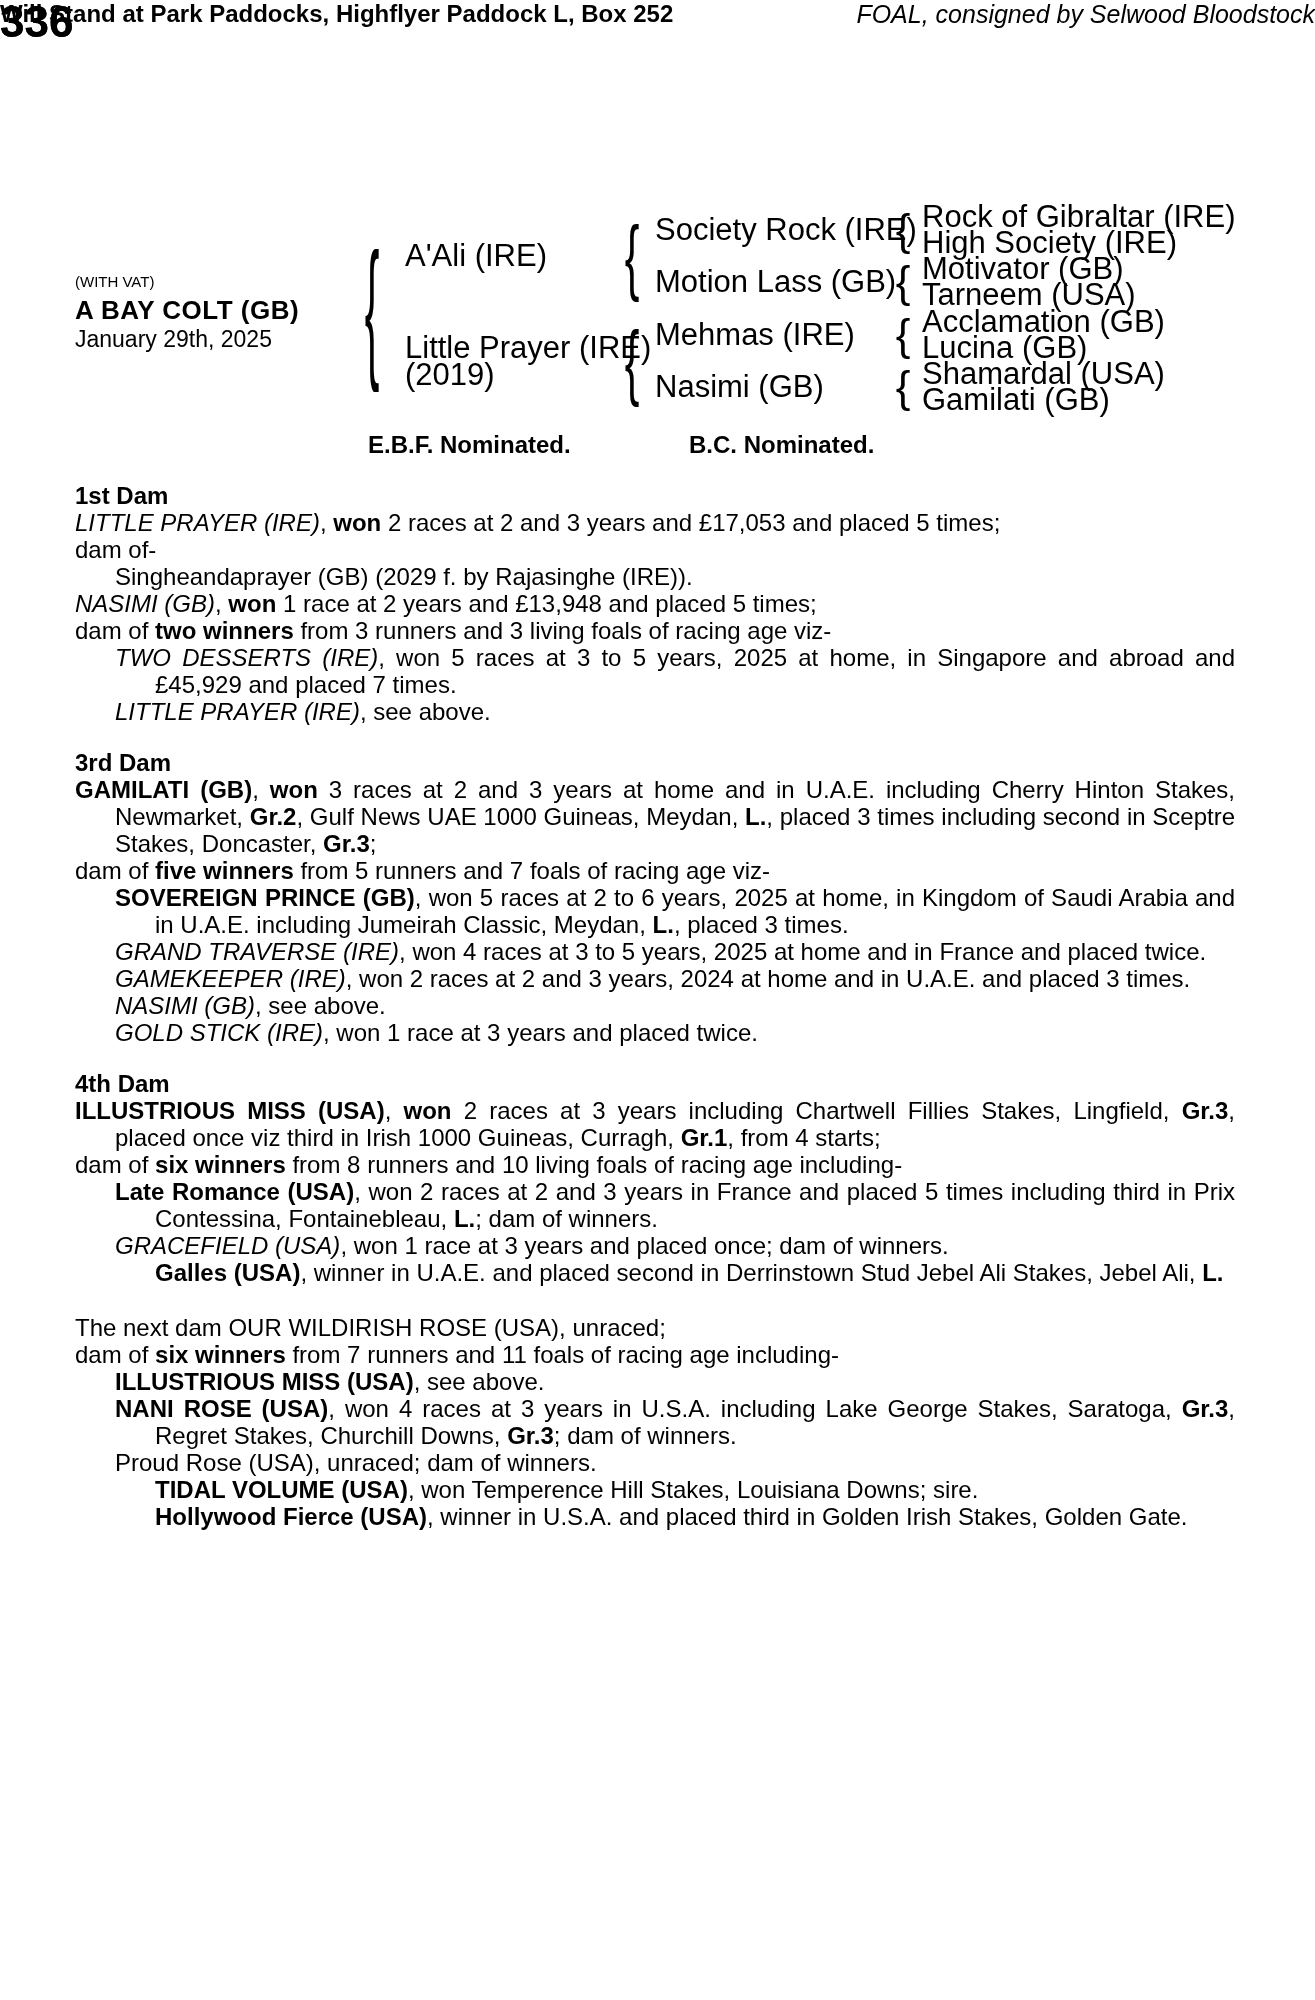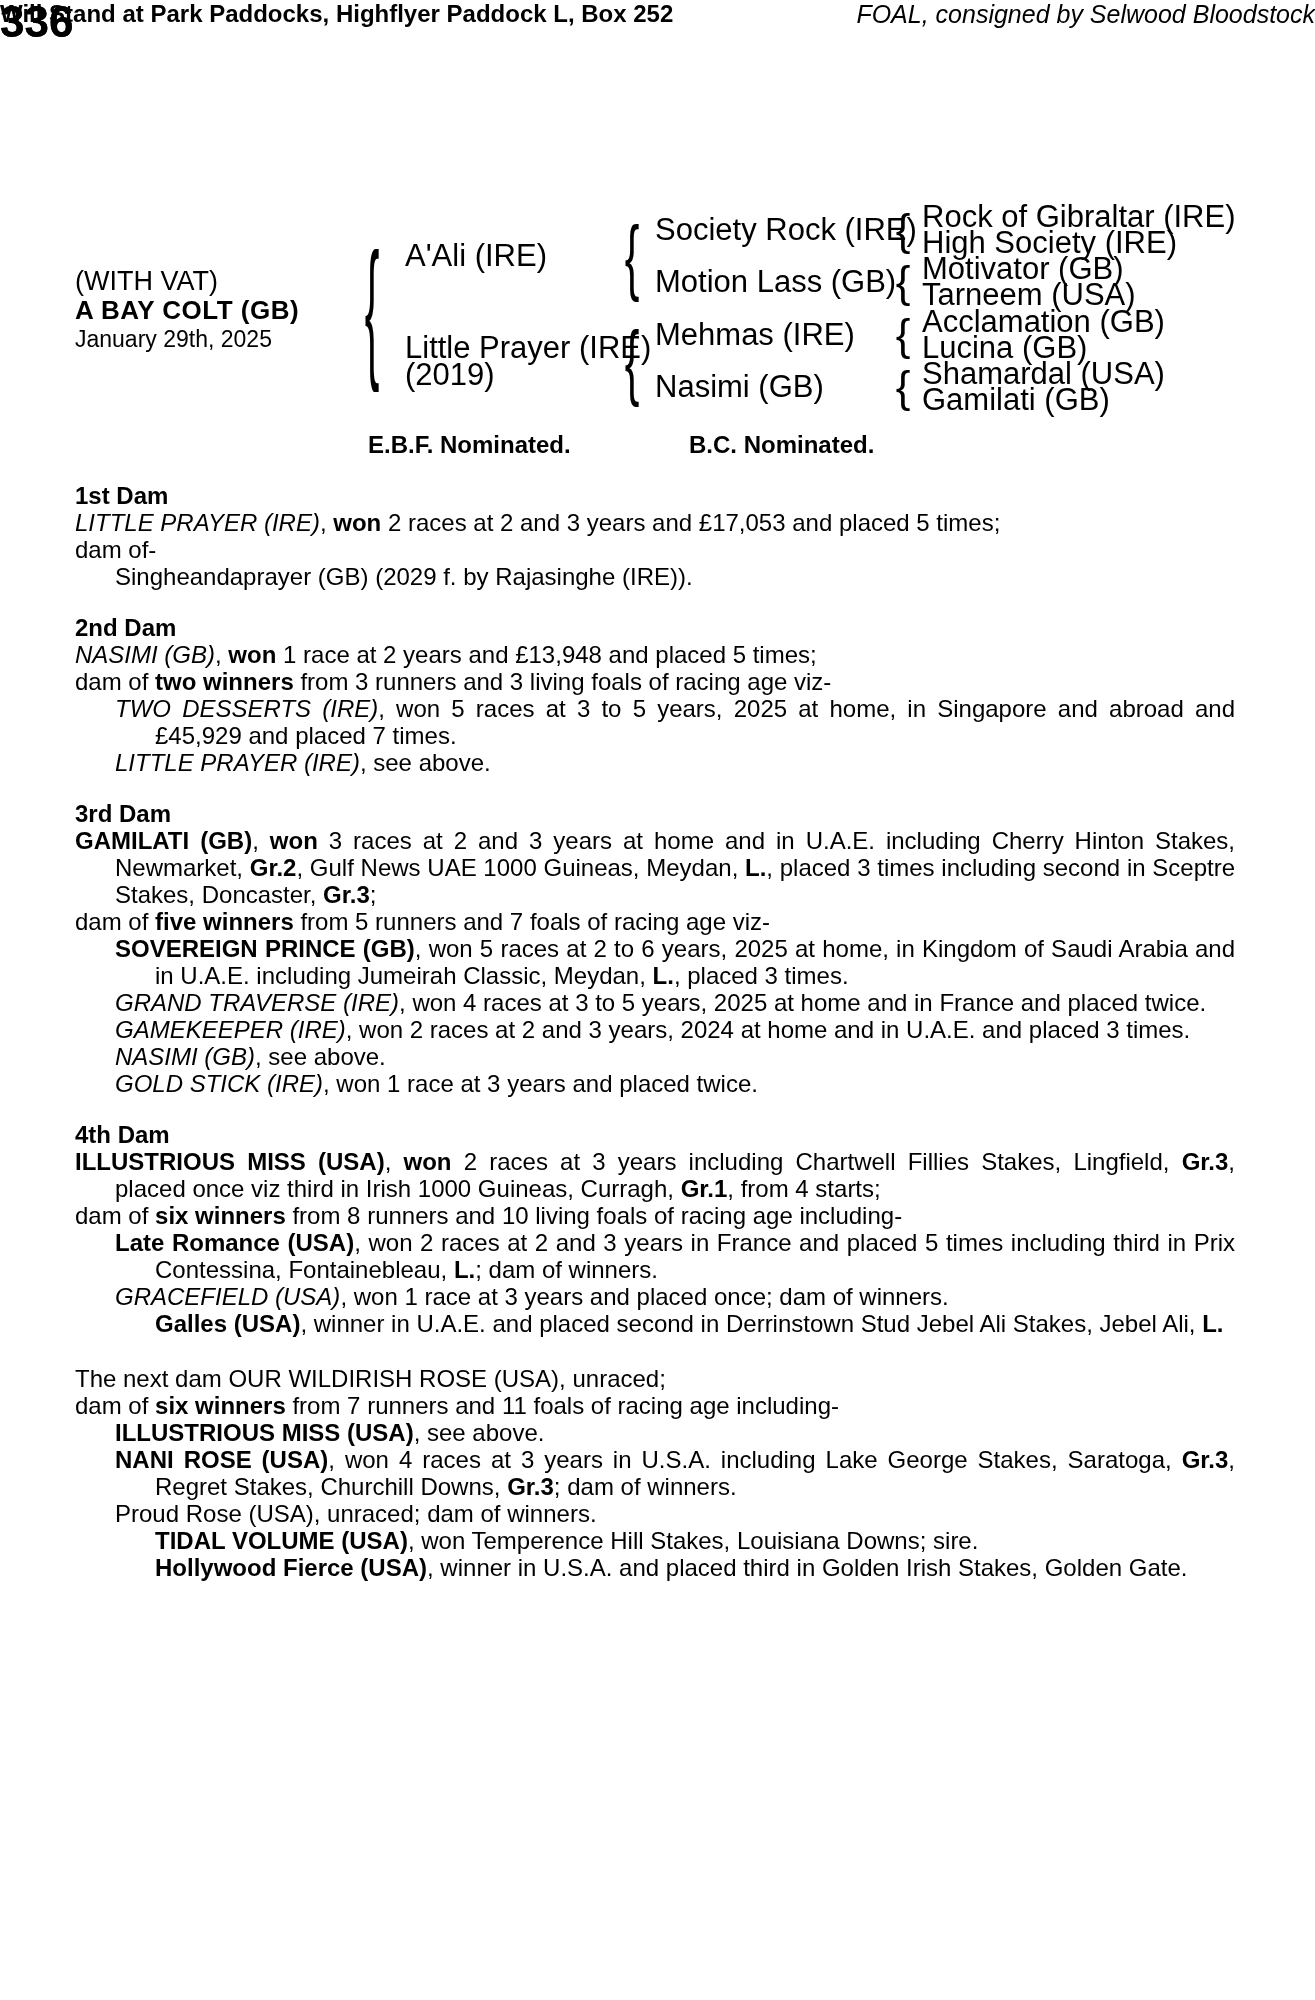--- a/index.html
+++ b/index.html
@@ -19,21 +19,21 @@
     left:0; top:80; width:1315px; text-align:right;
     font-style:italic; font-size:25px; white-space:nowrap;
   }
   .lot{font-size:44px;font-weight:bold;line-height:44px;}
   .lot-left{left:75;top:110;}
   .lot-right{right:75;top:110;}
   .stand{left:75;top:172;font-weight:bold;font-size:24px;}
   
   .ped-name{font-size:31px;line-height:26px;}
   .ped-left div{white-space:nowrap;}
-  .ped-vat{font-size:27px;line-height:27px;}
+  .ped-vat{font-size:15px;line-height:27px;}
   .ped-horse{font-size:26px;line-height:31px;font-weight:bold;letter-spacing:.5px;}
   .ped-date{font-size:23px;line-height:27px;}
   .brace{
     position:absolute;
     font-family:"Liberation Sans","DejaVu Sans",sans-serif;
     font-size:44px; line-height:52px; width:20px; text-align:center;
     font-weight:400;
   }
   .brace-mid{transform:scaleY(1.9);}
   .brace-big{transform:scaleY(3.5);}
@@ -101,21 +101,20 @@
   </div>
 
   <div class="abs nom" style="left:368px;top:431px;">E.B.F. Nominated.</div>
   <div class="abs nom" style="left:689px;top:431px;">B.C. Nominated.</div>
 
   <div class="sections">
       <div class="sec-head">1st Dam</div>
       <p class="para lvl0"><span class="i">LITTLE PRAYER (IRE)</span><span>, </span><span class="b">won</span><span> 2 races at 2 and 3 years and £17,053 and placed 5 times;</span></p>
       <p class="para lvl0"><span>dam of-</span></p>
       <p class="para lvl1"><span>Singheandaprayer (GB) (2029 f. by Rajasinghe (IRE)).</span></p>
-      <div class="sec-head">2nd Dam</div>
       <p class="para lvl0"><span class="i">NASIMI (GB)</span><span>, </span><span class="b">won</span><span> 1 race at 2 years and £13,948 and placed 5 times;</span></p>
       <p class="para lvl0"><span>dam of </span><span class="b">two winners</span><span> from 3 runners and 3 living foals of racing age viz-</span></p>
       <p class="para lvl1"><span class="i">TWO DESSERTS (IRE)</span><span>, won 5 races at 3 to 5 years, 2025 at home, in Singapore and abroad and £45,929 and placed 7 times.</span></p>
       <p class="para lvl1"><span class="i">LITTLE PRAYER (IRE)</span><span>, see above.</span></p>
       <div class="sec-head">3rd Dam</div>
       <p class="para lvl0"><span class="b">GAMILATI (GB)</span><span>, </span><span class="b">won</span><span> 3 races at 2 and 3 years at home and in U.A.E. including Cherry Hinton Stakes, Newmarket, </span><span class="b">Gr.2</span><span>, Gulf News UAE 1000 Guineas, Meydan, </span><span class="b">L.</span><span>, placed 3 times including second in Sceptre Stakes, Doncaster, </span><span class="b">Gr.3</span><span>;</span></p>
       <p class="para lvl0"><span>dam of </span><span class="b">five winners</span><span> from 5 runners and 7 foals of racing age viz-</span></p>
       <p class="para lvl1"><span class="b">SOVEREIGN PRINCE (GB)</span><span>, won 5 races at 2 to 6 years, 2025 at home, in Kingdom of Saudi Arabia and in U.A.E. including Jumeirah Classic, Meydan, </span><span class="b">L.</span><span>, placed 3 times.</span></p>
       <p class="para lvl1"><span class="i">GRAND TRAVERSE (IRE)</span><span>, won 4 races at 3 to 5 years, 2025 at home and in France and placed twice.</span></p>
       <p class="para lvl1"><span class="i">GAMEKEEPER (IRE)</span><span>, won 2 races at 2 and 3 years, 2024 at home and in U.A.E. and placed 3 times.</span></p>

